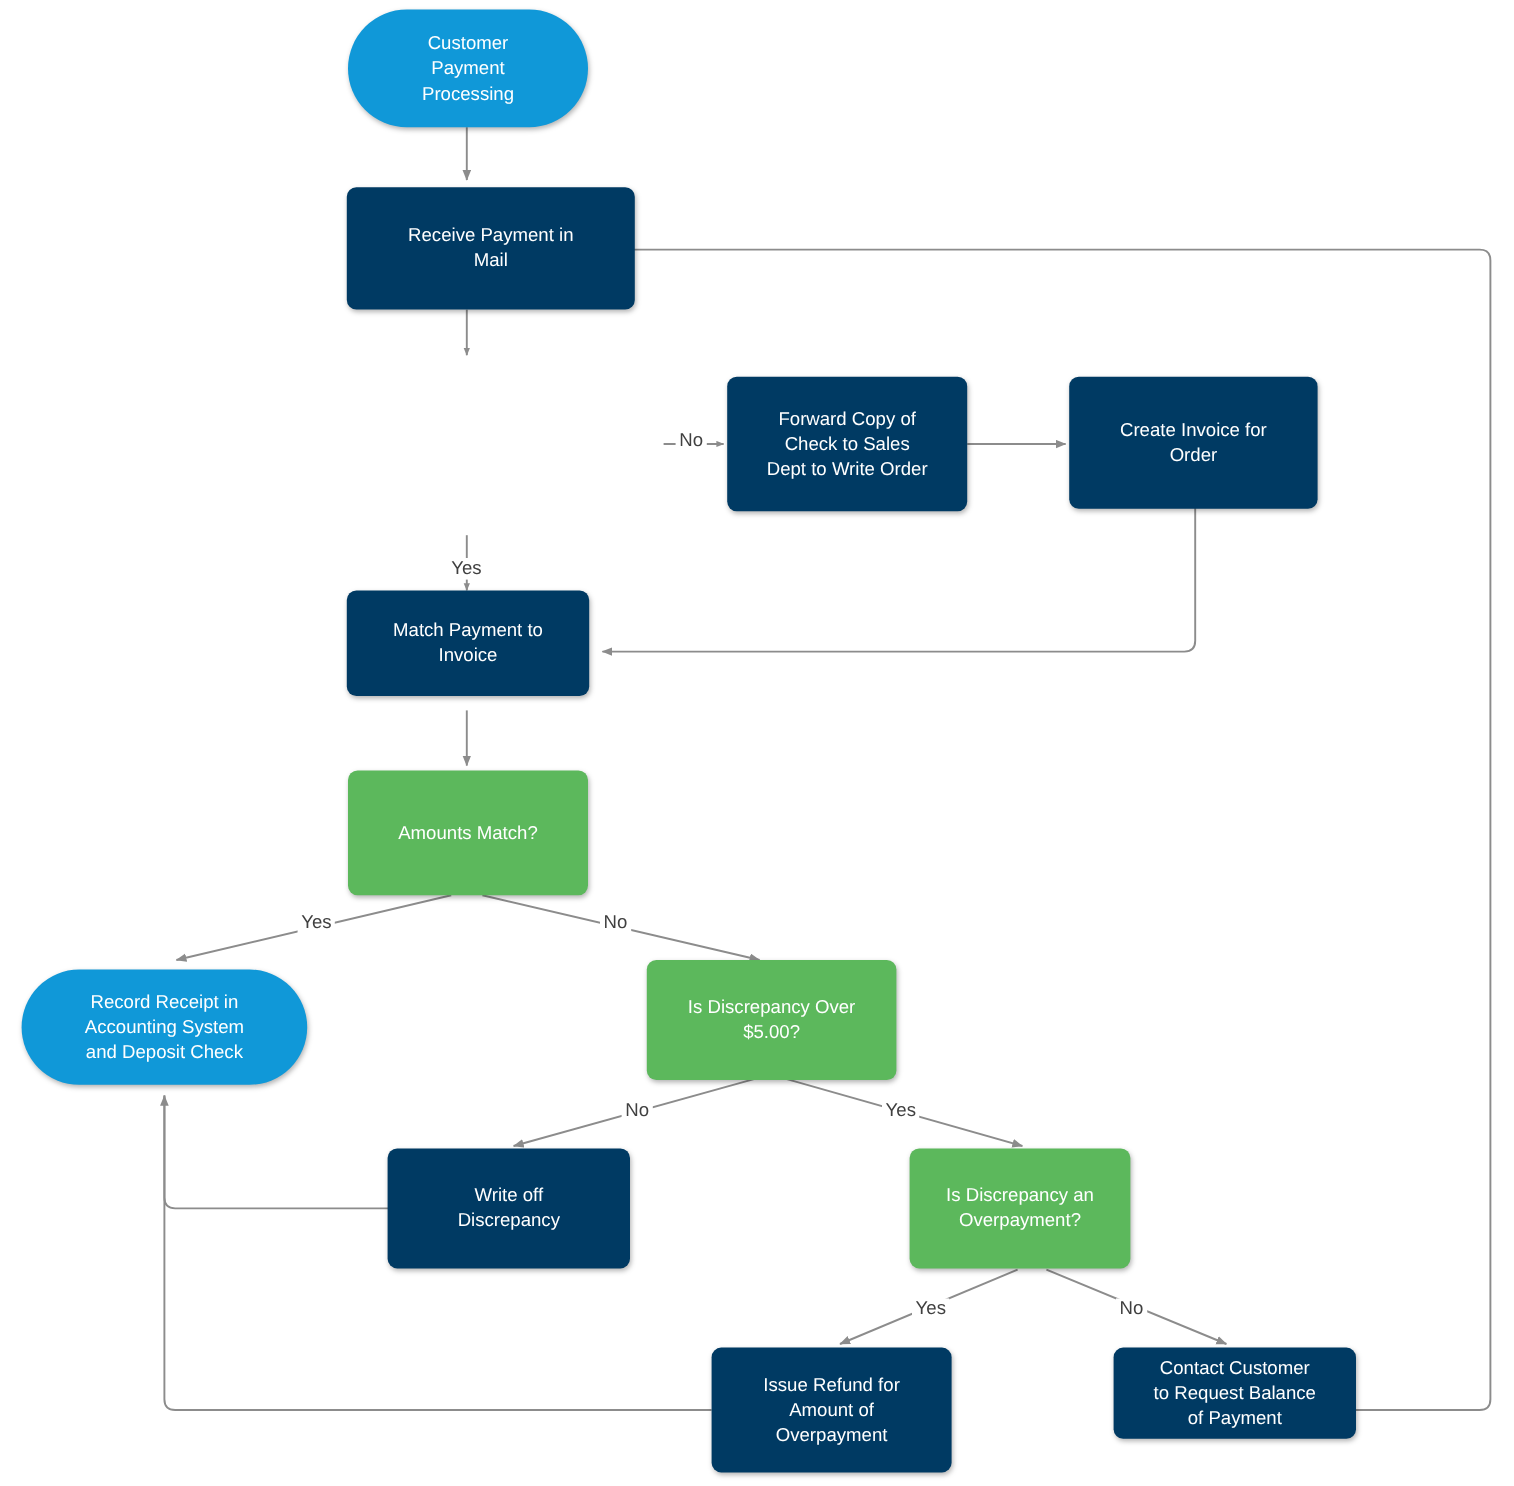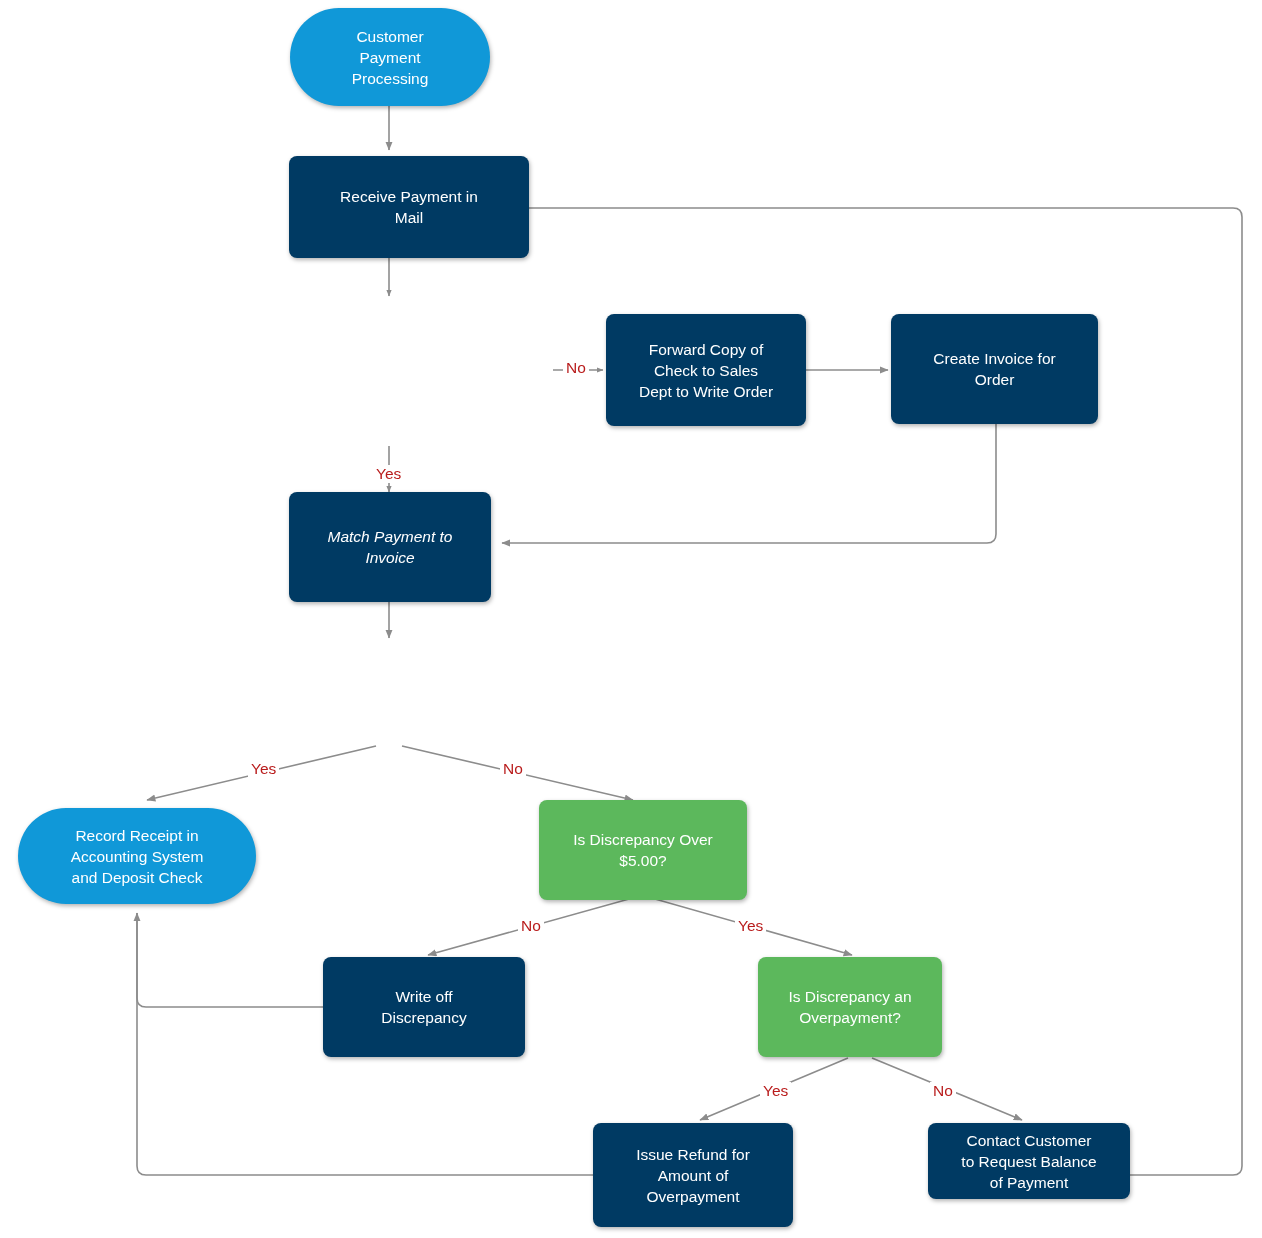--- a/index.html
+++ b/index.html
@@ -68,21 +68,21 @@
     z-index: 0;
   }
   .diamond span {
     position: relative;
     z-index: 1;
   }
   .edge-label {
     position: absolute;
     font-size: 15.5px;
     line-height: 18px;
-    color: #b91c1c;
+    color: #404040;
     background: #ffffff;
     padding: 0 3px;
     z-index: 4;
     white-space: nowrap;
     text-align: center;
   }
 </style>
 </head>
 <body>
 
@@ -149,25 +149,28 @@
     <span>Forward Copy of
 Check to Sales
 Dept to Write Order</span>
   </div>
 
   <div class="node process" style="left:891px; top:314px; width:207px; height:110px;">
     <span>Create Invoice for
 Order</span>
   </div>
 
-  <div class="node process" style="left:289px; top:492px; width:202px; height:110px;font-style:italic;">
+  <div class="node process" style="left:289px; top:492px; width:202px; height:88px;">
     <span>Match Payment to
 Invoice</span>
   </div>
 
+  <div class="node decision-box" style="left:290px; top:642px; width:200px; height:104px;">
+    <span>Amounts Match?</span>
+  </div>
 
   <div class="node terminator" style="left:18px; top:808px; width:238px; height:96px;">
     <span>Record Receipt in
 Accounting System
 and Deposit Check</span>
   </div>
 
   <div class="node decision-box" style="left:539px; top:800px; width:208px; height:100px;">
     <span>Is Discrepancy Over
 $5.00?</span>

